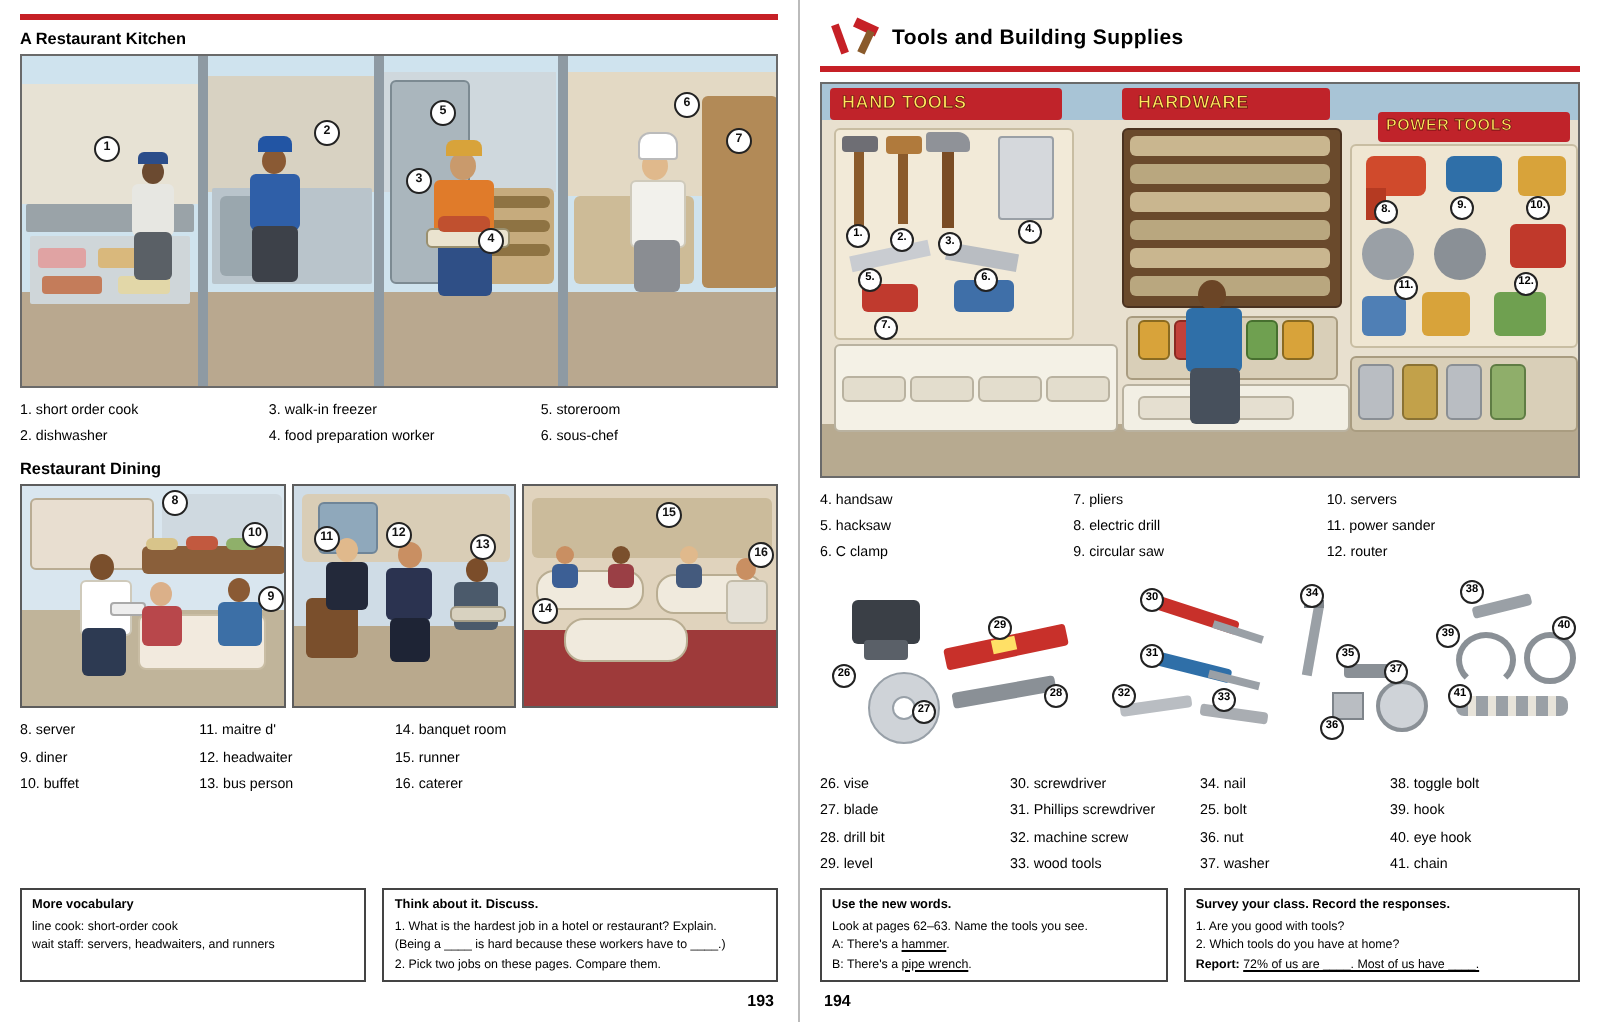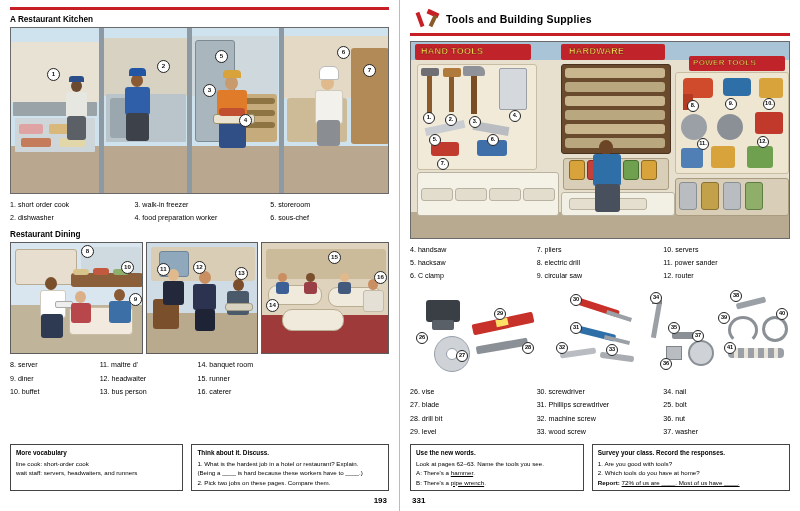--- a/index.html
+++ b/index.html
@@ -448,40 +448,46 @@
       <div class="wordcol">
         <div><span>26.</span> <span>vise</span></div>
         <div><span>27.</span> <span>blade</span></div>
         <div><span>28.</span> <span>drill bit</span></div>
         <div><span>29.</span> <span>level</span></div>
       </div>
       <div class="wordcol">
         <div><span>30.</span> <span>screwdriver</span></div>
         <div><span>31.</span> <span>Phillips screwdriver</span></div>
         <div><span>32.</span> <span>machine screw</span></div>
-        <div><span>33.</span> <span>wood screw</span></div>
+        <div><span>33.</span> <span>wood tools</span></div>
       </div>
       <div class="wordcol">
         <div><span>34.</span> <span>nail</span></div>
         <div><span>25.</span> <span>bolt</span></div>
         <div><span>36.</span> <span>nut</span></div>
         <div><span>37.</span> <span>washer</span></div>
+      </div>
+      <div class="wordcol">
+        <div><span>38.</span> <span>toggle bolt</span></div>
+        <div><span>39.</span> <span>hook</span></div>
+        <div><span>40.</span> <span>eye hook</span></div>
+        <div><span>41.</span> <span>chain</span></div>
       </div>
     </div>
 
     <div class="bottom">
       <div class="bbox" style="flex:1">
         <h4>Use the new words.</h4>
         <div>Look at pages 62–63. Name the tools you see.</div>
         <div>A: There's a <span class="u">hammer</span>.</div>
         <div>B: There's a <span class="u">pipe wrench</span>.</div>
       </div>
       <div class="bbox" style="flex:1.15">
         <h4>Survey your class. Record the responses.</h4>
         <div>1. Are you good with tools?</div>
         <div>2. Which tools do you have at home?</div>
         <div><b>Report:</b> <span class="u">72% of us are ____. Most of us have ____.</span></div>
       </div>
     </div>
 
-    <div class="pgnum right">331</div>
+    <div class="pgnum right">194</div>
   </div>
 </div>
 
 </body></html>

